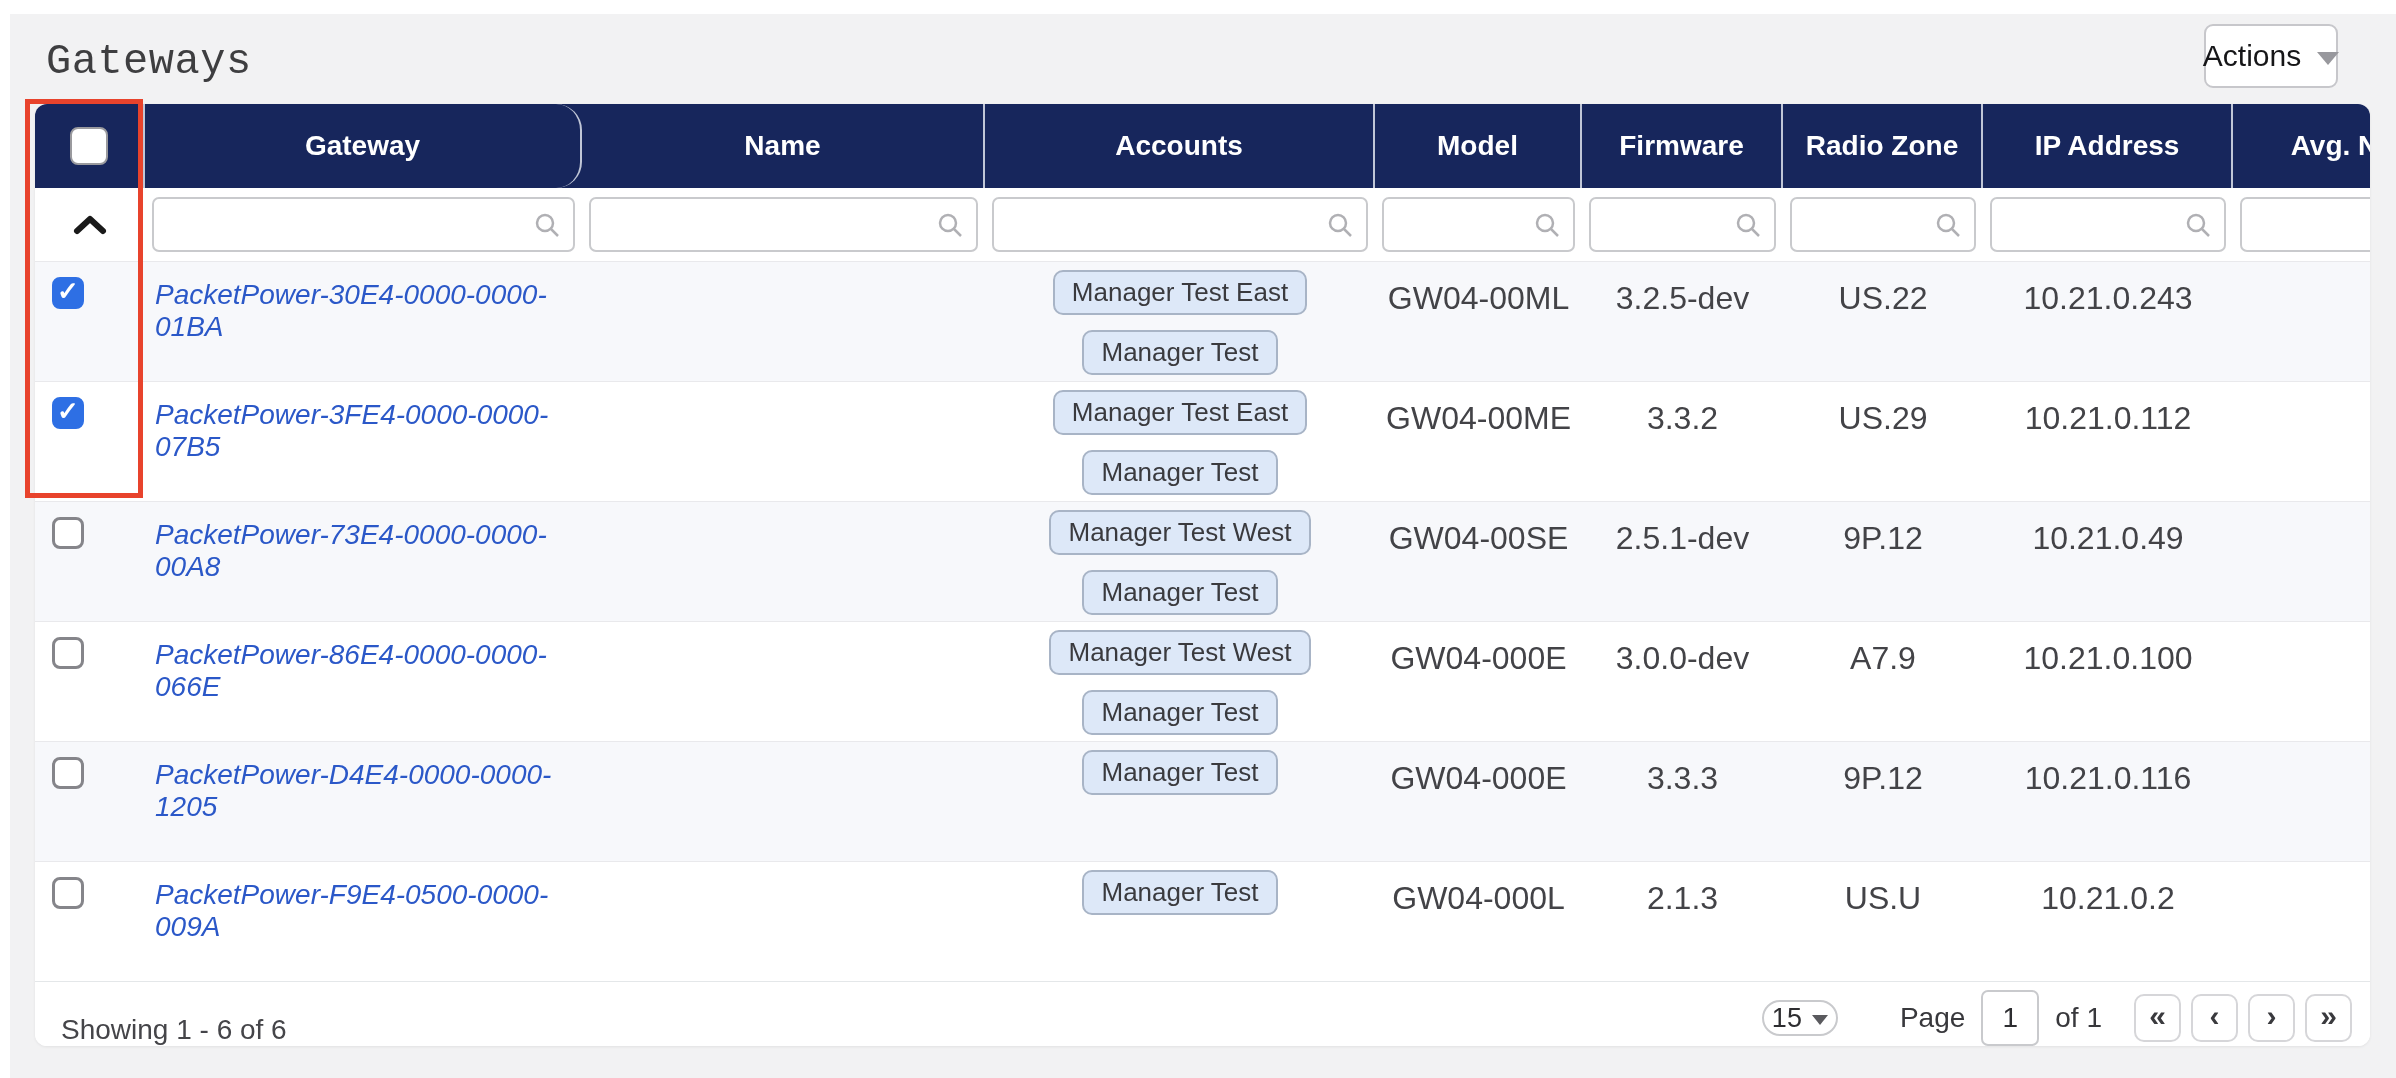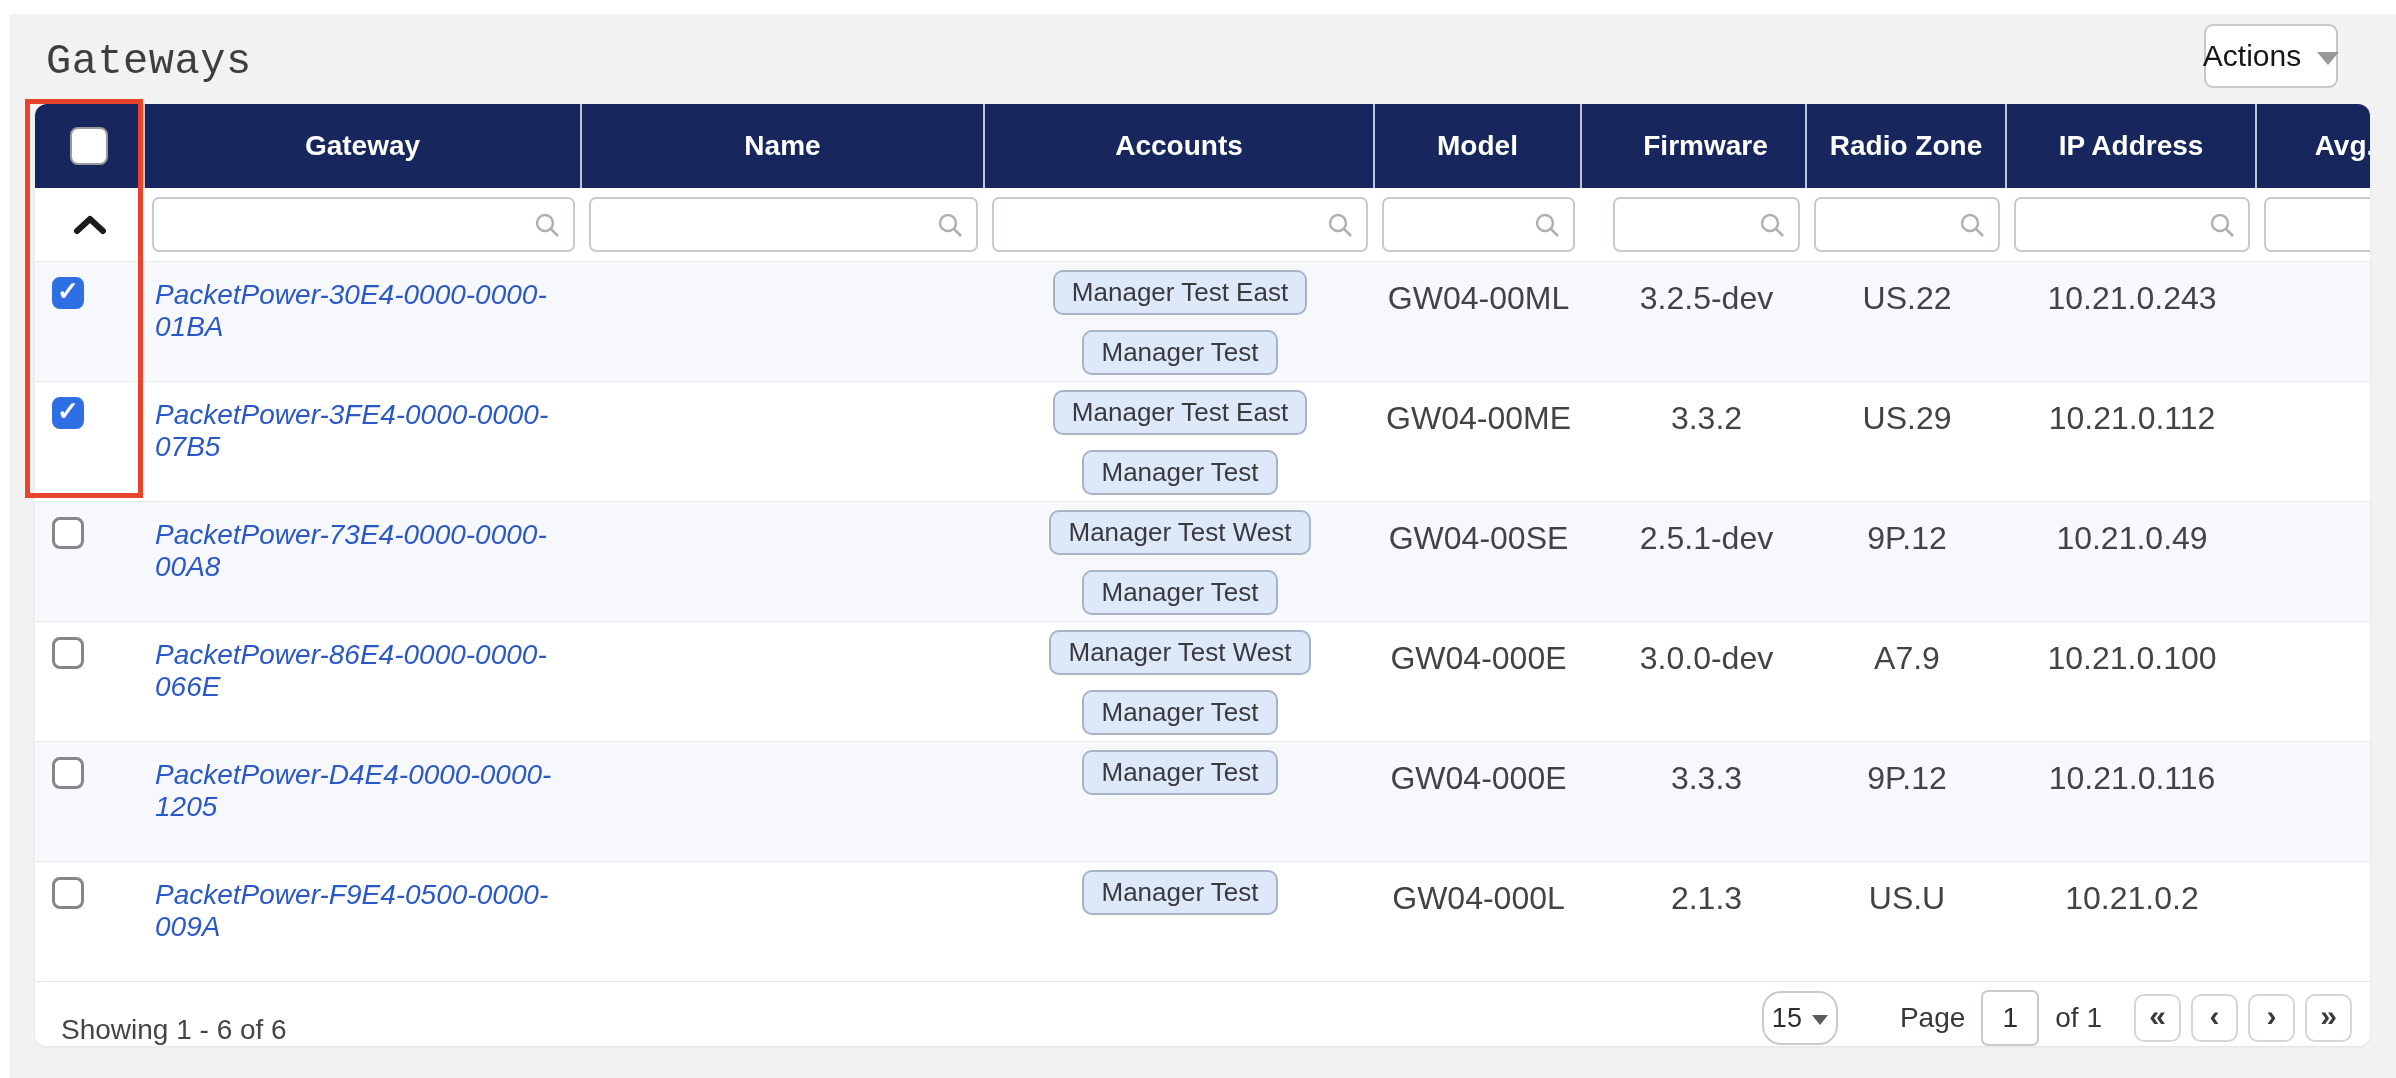--- a/index.html
+++ b/index.html
@@ -18,25 +18,25 @@
 
   .table-wrap { position:absolute; left:35px; top:104px; width:2335px; height:942px; background:#ffffff;
     border-radius:12px; overflow:hidden; box-shadow:0 1px 3px rgba(0,0,0,0.07); }
 
   .thead { display:flex; min-width:max-content; height:84px; background:#17265c; }
   .th { display:flex; align-items:center; justify-content:center; color:#ffffff; font-weight:bold;
     font-size:28px; border-right:2px solid rgba(222,227,236,0.85); height:100%; }
   .th:last-child { border-right:none; }
 
   .c-check   { width:110px; }
-  .c-gateway { width:437px; }
+  .c-gateway { width:437px;border-radius:26px; }
   .c-name    { width:403px; }
   .c-accounts{ width:390px; }
   .c-model   { width:207px; }
-  .c-firmware{ width:201px;margin-left:24px; }
+  .c-firmware{ width:201px; }
   .c-zone    { width:200px; }
   .c-ip      { width:250px; }
   .c-avg     { width:220px; }
 
   .hdr-checkbox { width:38px; height:38px; background:#ffffff; border:2px solid #9a9a9e; border-radius:8px; cursor:pointer; }
 
   .filter-row { display:flex; min-width:max-content; height:73px; background:#ffffff; }
   .fcell { height:100%; padding:9px 7px; position:relative; display:flex; align-items:center; justify-content:center; }
   .finput { width:100%; height:55px; border:2px solid #c9cacd; border-radius:7px; background:#ffffff;
     font-size:26px; color:#333; padding:0 46px 0 14px; outline:none; }
@@ -58,21 +58,21 @@
 
   .tags { display:flex; flex-direction:column; align-items:center; padding-top:8px; }
   .tag { display:inline-block; margin-bottom:15px; padding:5px 17px; font-size:26px; color:#3a3a3e;
     background:#dde8f8; border:2px solid #a8b4c6; border-radius:10px; white-space:nowrap; }
 
   .txt { text-align:center; padding-top:18px; font-size:32px; color:#434347; }
 
   .tfoot { display:flex; align-items:flex-end; height:65px; background:#ffffff; border-top:1px solid #e4e7e9; width:2335px; }
   .showing { margin-left:26px; font-size:28px; color:#454549; flex:0 0 auto; }
   .foot-controls { margin-left:auto; display:flex; align-items:center; margin-right:18px; }
-  .pagesize { width:76px; height:54px; border:2px solid #c9cacd; border-radius:19px; background:#ffffff;
+  .pagesize { width:76px; height:36px; border:2px solid #c9cacd; border-radius:19px; background:#ffffff;
     display:flex; align-items:center; justify-content:center; gap:10px; font-size:27px; color:#2d2d30; cursor:pointer; }
   .pagesize .caret { width:0; height:0; border-left:8px solid transparent; border-right:8px solid transparent;
     border-top:10px solid #5a5a5e; margin-top:3px; }
   .page-lbl { margin-left:62px; font-size:28px; color:#38383c; }
   .page-input { width:58px; height:56px; margin-left:16px; border:2px solid #c9cacd; border-radius:7px;
     text-align:center; font-size:28px; color:#2d2d30; outline:none; }
   .of-lbl { margin-left:16px; margin-right:22px; font-size:28px; color:#38383c; }
   .pager-btn { width:47px; height:48px; border:2px solid #d6d6d9; border-radius:10px; background:#ffffff;
     margin-left:10px; display:flex; align-items:center; justify-content:center; font-size:30px; font-weight:bold;
     color:#3a3a3e; cursor:pointer; padding-bottom:4px; }

